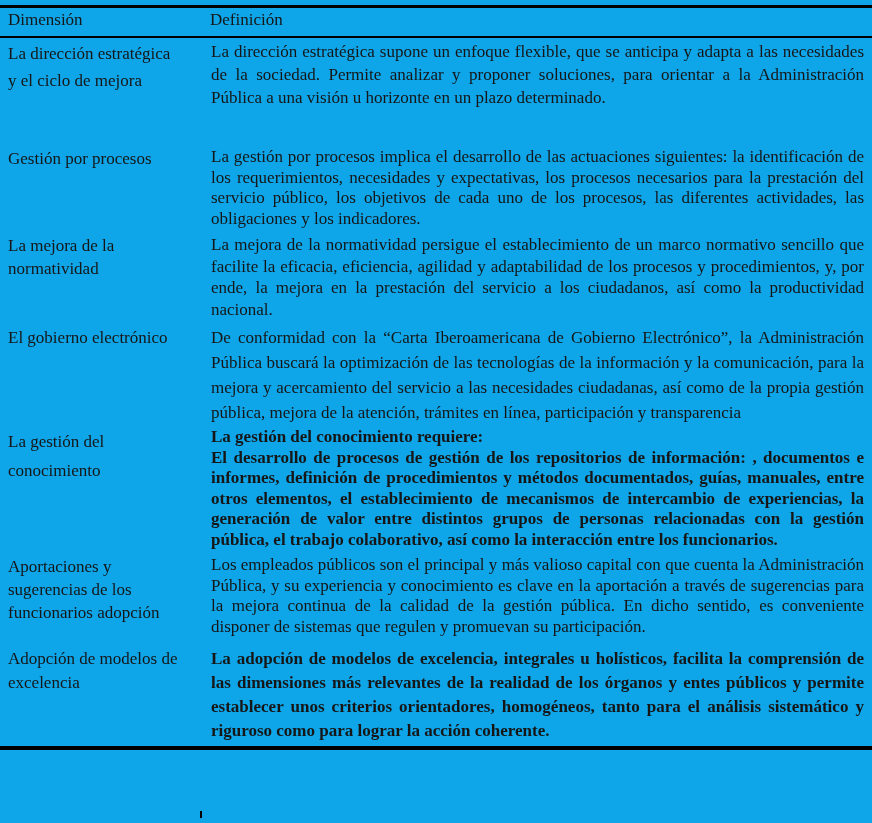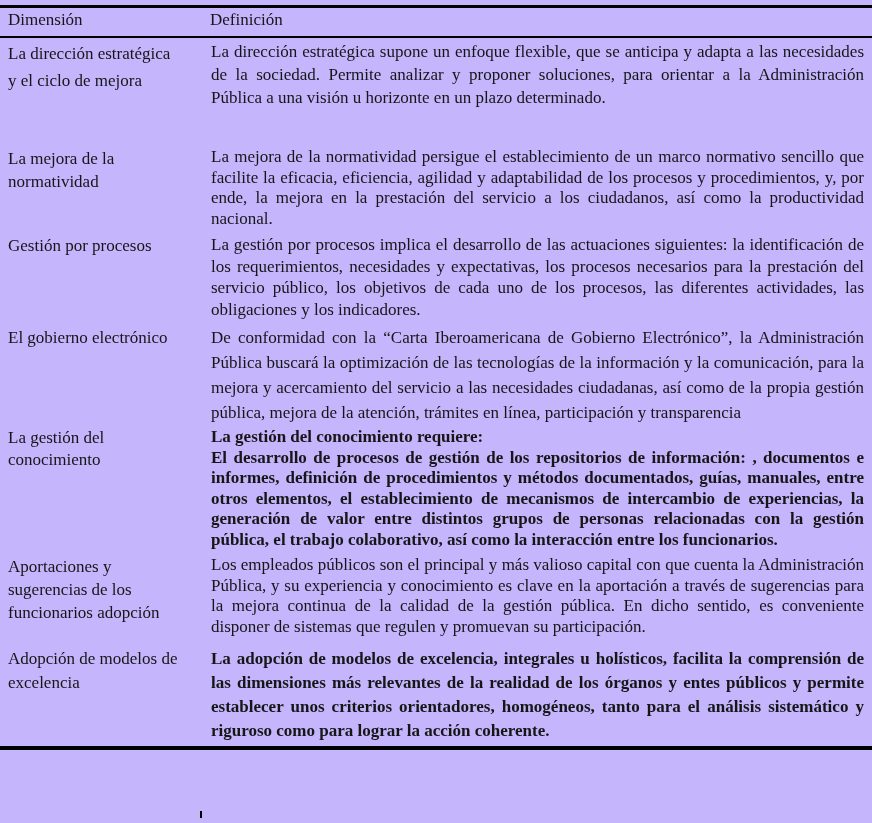--- a/index.html
+++ b/index.html
@@ -9,21 +9,21 @@
   }
   body {
     width: 872px;
   }
   .page {
     position: relative;
     width: 872px;
     min-height: 823px;
     box-sizing: border-box;
     padding-top: 5px;
-    background: #c4b5fd;
+    background: #0ea5e9;
     color: #161616;
     font-family: "Liberation Serif", "DejaVu Serif", serif;
     font-size: 17px;
   }
   table.dim-table {
     width: 100%;
     border-collapse: collapse;
     border-top: 3px solid #000;
     border-bottom: 4px solid #000;
     table-layout: fixed;
@@ -57,21 +57,21 @@
   td.def-cell p { margin: 0; }
 
   
   tbody tr:nth-child(1) td { padding-bottom: 36px; }
   tbody tr:nth-child(1) td.dim-cell { line-height: 27px; margin-top: 40px; }
   tbody tr:nth-child(1) td.def-cell { line-height: 23px; }
   tbody tr:nth-child(2) td.def-cell { line-height: 20.5px; }
   tbody tr:nth-child(3) td.def-cell { line-height: 21.5px; }
   tbody tr:nth-child(4) td.dim-cell { line-height: 26px; }
   tbody tr:nth-child(4) td.def-cell { line-height: 25px; padding-bottom: 0; }
-  tbody tr:nth-child(5) td.dim-cell { line-height: 22px; }
+  tbody tr:nth-child(5) td.dim-cell { line-height: 29px; }
   tbody tr:nth-child(5) td.def-cell { line-height: 20.5px; font-weight: bold; }
   tbody tr:nth-child(6) td.def-cell { line-height: 20.5px; padding-bottom: 8px; }
   tbody tr:nth-child(7) td.dim-cell { line-height: 24px; margin-left: 28px; }
   tbody tr:nth-child(7) td.def-cell { line-height: 24px; font-weight: bold; }
 
   .bottom-tick {
     position: absolute;
     left: 200px;
     bottom: 5px;
     width: 2px;
@@ -91,29 +91,29 @@
       </tr>
     </thead>
     <tbody>
         <tr>
     <td class="dim-cell">La dirección estratégica y el ciclo de mejora</td>
     <td class="def-cell">
             <p>La dirección estratégica supone un enfoque flexible, que se anticipa y adapta a las necesidades de la sociedad. Permite analizar y proponer soluciones, para orientar a la Administración Pública a una visión u horizonte en un plazo determinado.</p>
           </td>
   </tr>
         <tr>
+    <td class="dim-cell">Gestión por procesos</td>
+    <td class="def-cell">
+            <p>La gestión por procesos implica el desarrollo de las actuaciones siguientes: la identificación de los requerimientos, necesidades y expectativas,  los procesos necesarios para la prestación del servicio público, los objetivos de cada uno de los procesos, las diferentes actividades, las obligaciones y los indicadores.</p>
+          </td>
+  </tr>
+        <tr>
     <td class="dim-cell">La mejora de la normatividad</td>
     <td class="def-cell">
             <p>La mejora de la normatividad persigue el establecimiento de un marco normativo sencillo que facilite la eficacia, eficiencia, agilidad y adaptabilidad de los procesos y procedimientos, y, por ende, la mejora en la prestación del servicio a los ciudadanos, así como la productividad nacional.</p>
-          </td>
-  </tr>
-        <tr>
-    <td class="dim-cell">Gestión por procesos</td>
-    <td class="def-cell">
-            <p>La gestión por procesos implica el desarrollo de las actuaciones siguientes: la identificación de los requerimientos, necesidades y expectativas,  los procesos necesarios para la prestación del servicio público, los objetivos de cada uno de los procesos, las diferentes actividades, las obligaciones y los indicadores.</p>
           </td>
   </tr>
         <tr>
     <td class="dim-cell">El gobierno electrónico</td>
     <td class="def-cell">
             <p>De conformidad con la “Carta Iberoamericana de Gobierno Electrónico”, la Administración Pública buscará la optimización de las tecnologías de la información y la comunicación, para la mejora y acercamiento del servicio a las necesidades ciudadanas, así como de la propia gestión pública, mejora de la atención, trámites en línea, participación y transparencia</p>
           </td>
   </tr>
         <tr>
     <td class="dim-cell">La gestión del conocimiento</td>

